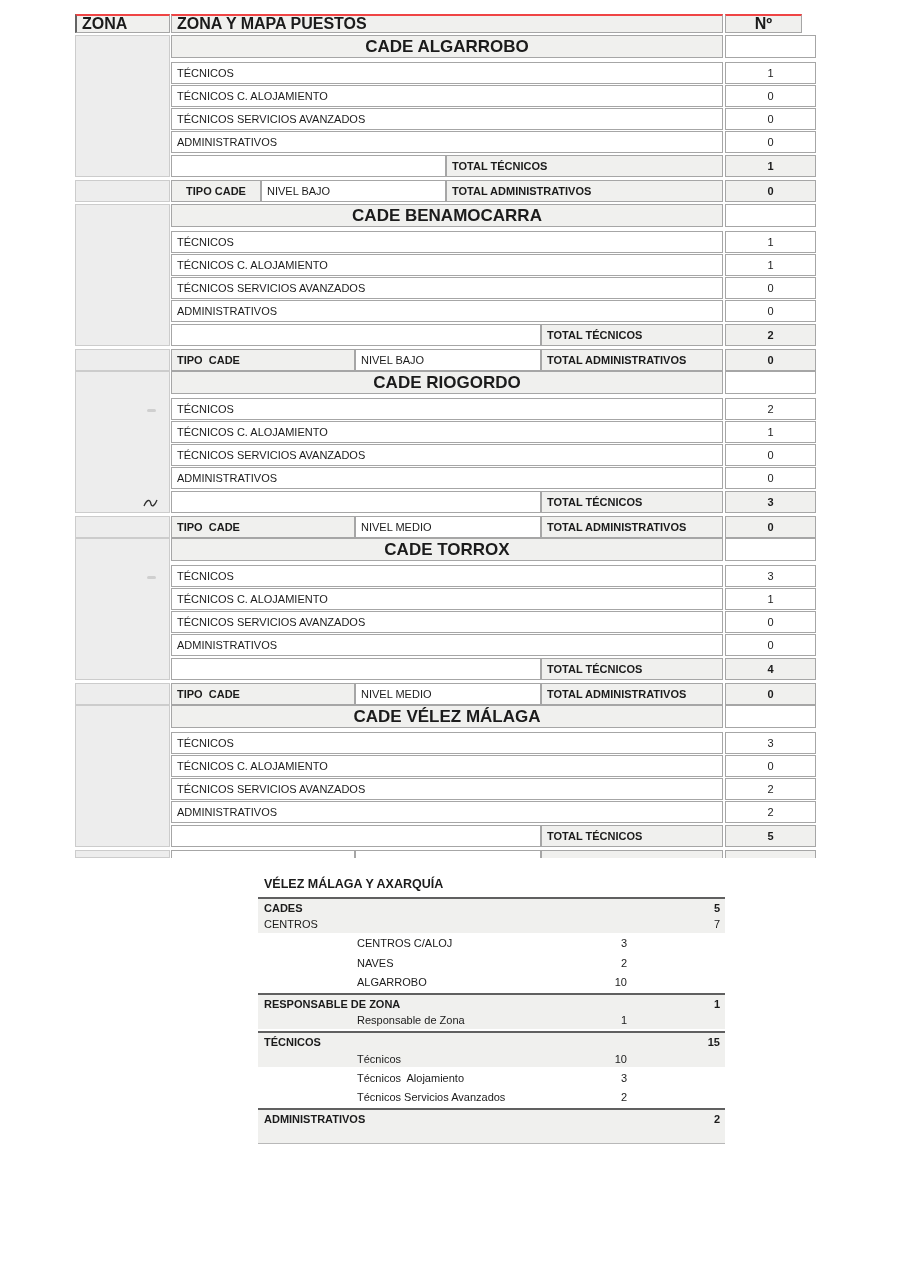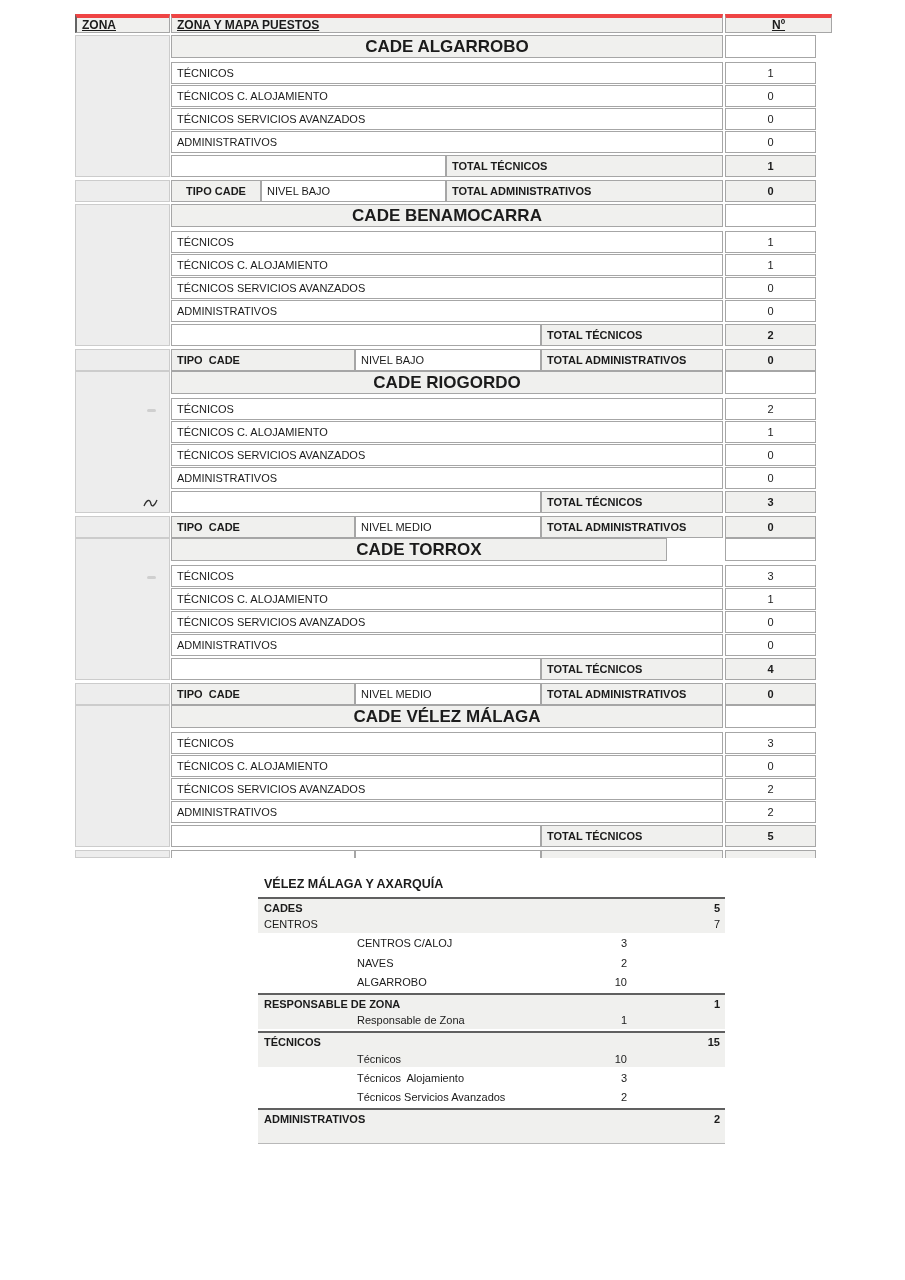--- a/index.html
+++ b/index.html
@@ -3,21 +3,21 @@
 <meta charset="utf-8">
 <style>
   html,body{margin:0;padding:0;background:#fff;}
   #canvas{position:relative;width:905px;height:1280px;background:#ffffff;overflow:hidden;
           font-family:"Liberation Sans",sans-serif;color:#1b1b1b;}
   .cell{position:absolute;box-sizing:border-box;border:1px solid #a6a6a6;background:#fff;
         font-size:11px;display:flex;align-items:center;padding-left:5px;overflow:hidden;white-space:pre;}
   .gray{background:#f0f0ee;}
   .bold{font-weight:bold;}
   .center{justify-content:center;padding-left:0;text-align:center;}
-  .hdr{border-top:4px solid #ef4444;font-size:12px;text-decoration:underline;}
+  .hdr{border-top:2px solid #ef4444;font-size:16px;}
   .hdrleft{border-left:2px solid #636363;}
   .nocut{border-bottom:none;}
   .zona-block{position:absolute;box-sizing:border-box;background:#ededed;border:1px solid #cccccc;}
   .cade-title{font-size:17px;}
   .srow{position:absolute;box-sizing:border-box;width:467px;height:36px;font-size:11px;}
   .srow .sl{position:absolute;left:6px;top:2px;white-space:pre;}
   .srow .sv{position:absolute;right:5px;top:2px;}
   .srow.sub .sl{left:99px;font-weight:normal;}
   .srow.sub .sv{right:98px;font-weight:normal;}
   .srow.band{background:#f0f0ee;border-top:2px solid #606060;font-weight:bold;}
@@ -27,21 +27,21 @@
   .artifact{position:absolute;}
   .dash{width:9px;height:3px;background:#cfcfcf;border-radius:2px;}
 </style>
 </head>
 <body>
 
 <div id="canvas">
   <div id="table-root">
       <div class="cell gray bold hdr hdrleft" style="left: 75px; top: 14px; width: 95px; height: 19px;">ZONA</div>
       <div class="cell gray bold hdr" style="left: 171px; top: 14px; width: 552px; height: 19px;">ZONA Y MAPA PUESTOS</div>
-      <div class="cell gray bold hdr center" style="left: 725px; top: 14px; width: 107px; height: 19px;">Nº</div>
+      <div class="cell gray bold hdr center" style="left: 725px; top: 14px; width: 77px; height: 19px;">Nº</div>
       <div class="zona-block" style="left: 75px; top: 35px; width: 95px; height: 142px;"></div>
       <div class="zona-block" style="left: 75px; top: 180px; width: 95px; height: 22px;"></div>
       <div class="cell gray bold center cade-title" style="left: 171px; top: 35px; width: 552px; height: 23px;">CADE ALGARROBO</div>
       <div class="cell " style="left: 725px; top: 35px; width: 91px; height: 23px;"></div>
       <div class="cell " style="left: 171px; top: 62px; width: 552px; height: 22px;">TÉCNICOS</div>
       <div class="cell center" style="left: 725px; top: 62px; width: 91px; height: 22px;">1</div>
       <div class="cell " style="left: 171px; top: 85px; width: 552px; height: 22px;">TÉCNICOS C. ALOJAMIENTO</div>
       <div class="cell center" style="left: 725px; top: 85px; width: 91px; height: 22px;">0</div>
       <div class="cell " style="left: 171px; top: 108px; width: 552px; height: 22px;">TÉCNICOS SERVICIOS AVANZADOS</div>
       <div class="cell center" style="left: 725px; top: 108px; width: 91px; height: 22px;">0</div>
@@ -87,21 +87,21 @@
       <div class="cell center" style="left: 725px; top: 467px; width: 91px; height: 22px;">0</div>
       <div class="cell " style="left: 171px; top: 491px; width: 370px; height: 22px;"></div>
       <div class="cell gray bold" style="left: 541px; top: 491px; width: 182px; height: 22px;">TOTAL TÉCNICOS</div>
       <div class="cell gray bold center" style="left: 725px; top: 491px; width: 91px; height: 22px;">3</div>
       <div class="cell gray bold" style="left: 171px; top: 516px; width: 184px; height: 22px;">TIPO  CADE</div>
       <div class="cell " style="left: 355px; top: 516px; width: 186px; height: 22px;">NIVEL MEDIO</div>
       <div class="cell gray bold" style="left: 541px; top: 516px; width: 182px; height: 22px;">TOTAL ADMINISTRATIVOS</div>
       <div class="cell gray bold center" style="left: 725px; top: 516px; width: 91px; height: 22px;">0</div>
       <div class="zona-block" style="left: 75px; top: 538px; width: 95px; height: 142px;"></div>
       <div class="zona-block" style="left: 75px; top: 683px; width: 95px; height: 22px;"></div>
-      <div class="cell gray bold center cade-title" style="left: 171px; top: 538px; width: 496px; height: 23px;">CADE TORROX</div>
+      <div class="cell gray bold center cade-title" style="left: 171px; top: 538px; width: 552px; height: 23px;">CADE TORROX</div>
       <div class="cell " style="left: 725px; top: 538px; width: 91px; height: 23px;"></div>
       <div class="cell " style="left: 171px; top: 565px; width: 552px; height: 22px;">TÉCNICOS</div>
       <div class="cell center" style="left: 725px; top: 565px; width: 91px; height: 22px;">3</div>
       <div class="cell " style="left: 171px; top: 588px; width: 552px; height: 22px;">TÉCNICOS C. ALOJAMIENTO</div>
       <div class="cell center" style="left: 725px; top: 588px; width: 91px; height: 22px;">1</div>
       <div class="cell " style="left: 171px; top: 611px; width: 552px; height: 22px;">TÉCNICOS SERVICIOS AVANZADOS</div>
       <div class="cell center" style="left: 725px; top: 611px; width: 91px; height: 22px;">0</div>
       <div class="cell " style="left: 171px; top: 634px; width: 552px; height: 22px;">ADMINISTRATIVOS</div>
       <div class="cell center" style="left: 725px; top: 634px; width: 91px; height: 22px;">0</div>
       <div class="cell " style="left: 171px; top: 658px; width: 370px; height: 22px;"></div>

